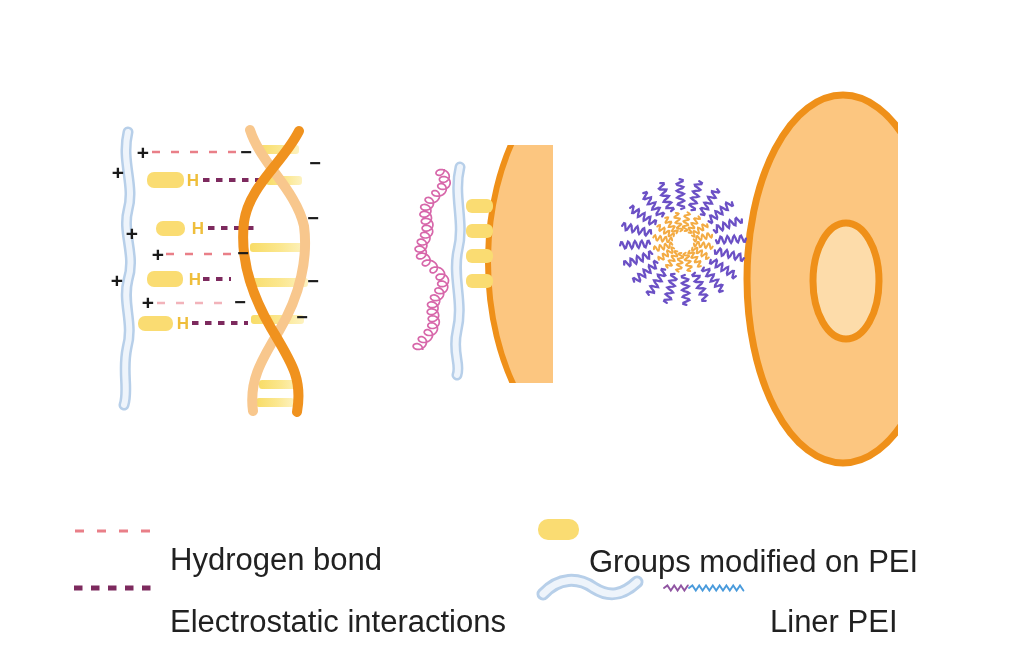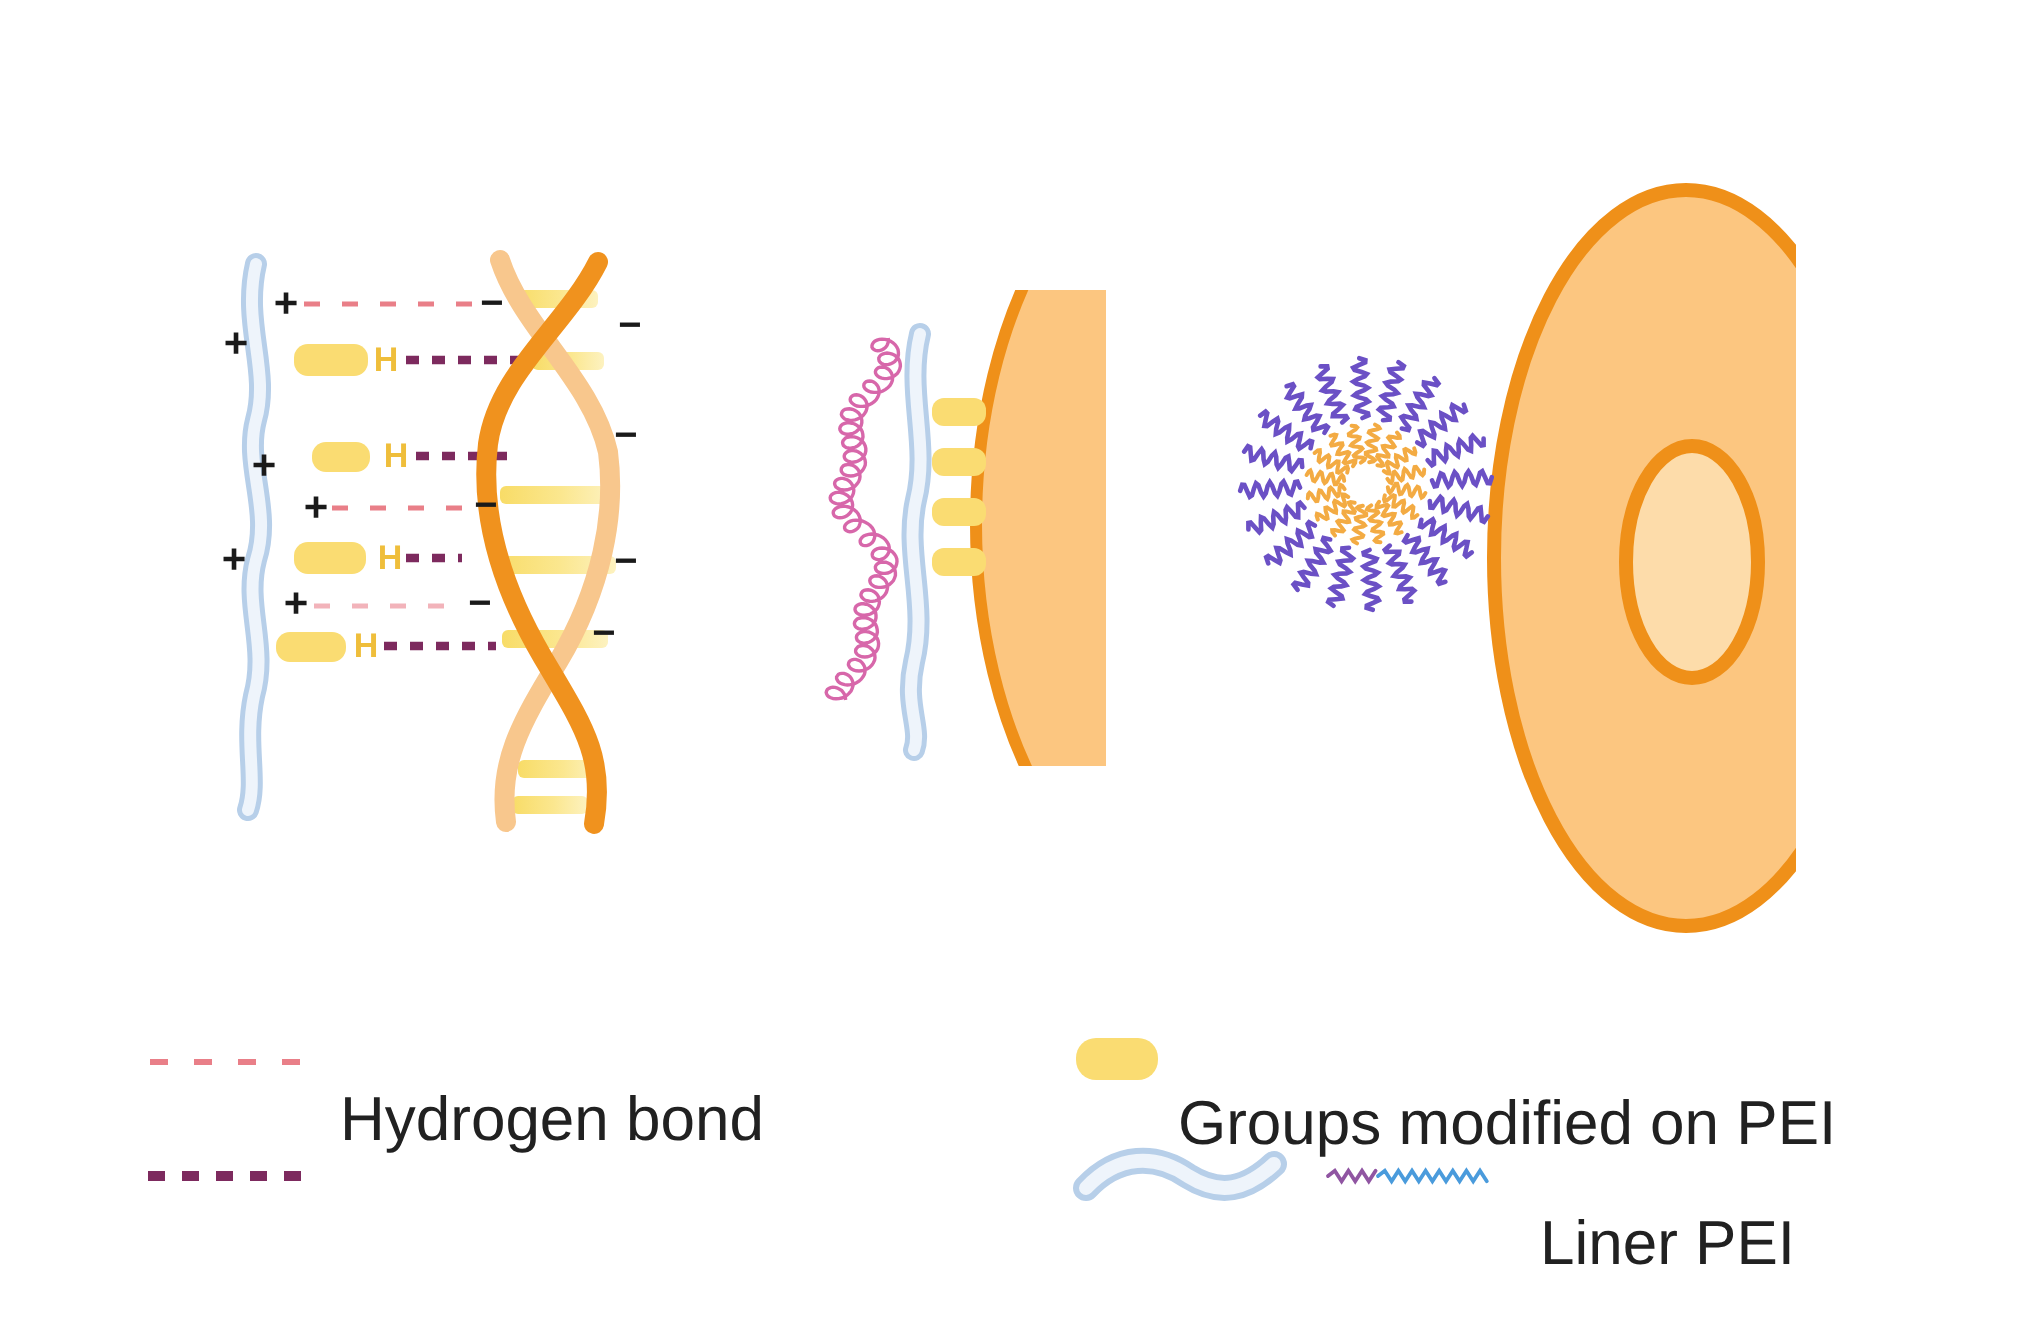--- a/index.html
+++ b/index.html
@@ -173,15 +173,16 @@
   <span class="glyph minus" style="left:313px;top:281px">−</span>
   <span class="glyph minus" style="left:240px;top:302px">−</span>
   <span class="glyph minus" style="left:302px;top:317px">−</span>
 
   <span class="glyph hlab" style="left:193px;top:180px">H</span>
   <span class="glyph hlab" style="left:198px;top:228px">H</span>
   <span class="glyph hlab" style="left:195px;top:279px">H</span>
   <span class="glyph hlab" style="left:183px;top:323px">H</span>
 
   <span class="legend-label" style="left:170px;top:509px">Hydrogen bond</span>
+  <span class="legend-label" style="left:170px;top:571px">Electrostatic interactions</span>
   <span class="legend-label" style="left:770px;top:571px">Liner PEI</span>
   <span class="legend-label" style="left:589px;top:511px">Groups modified on PEI</span>
 </div>
 
 </body></html>

